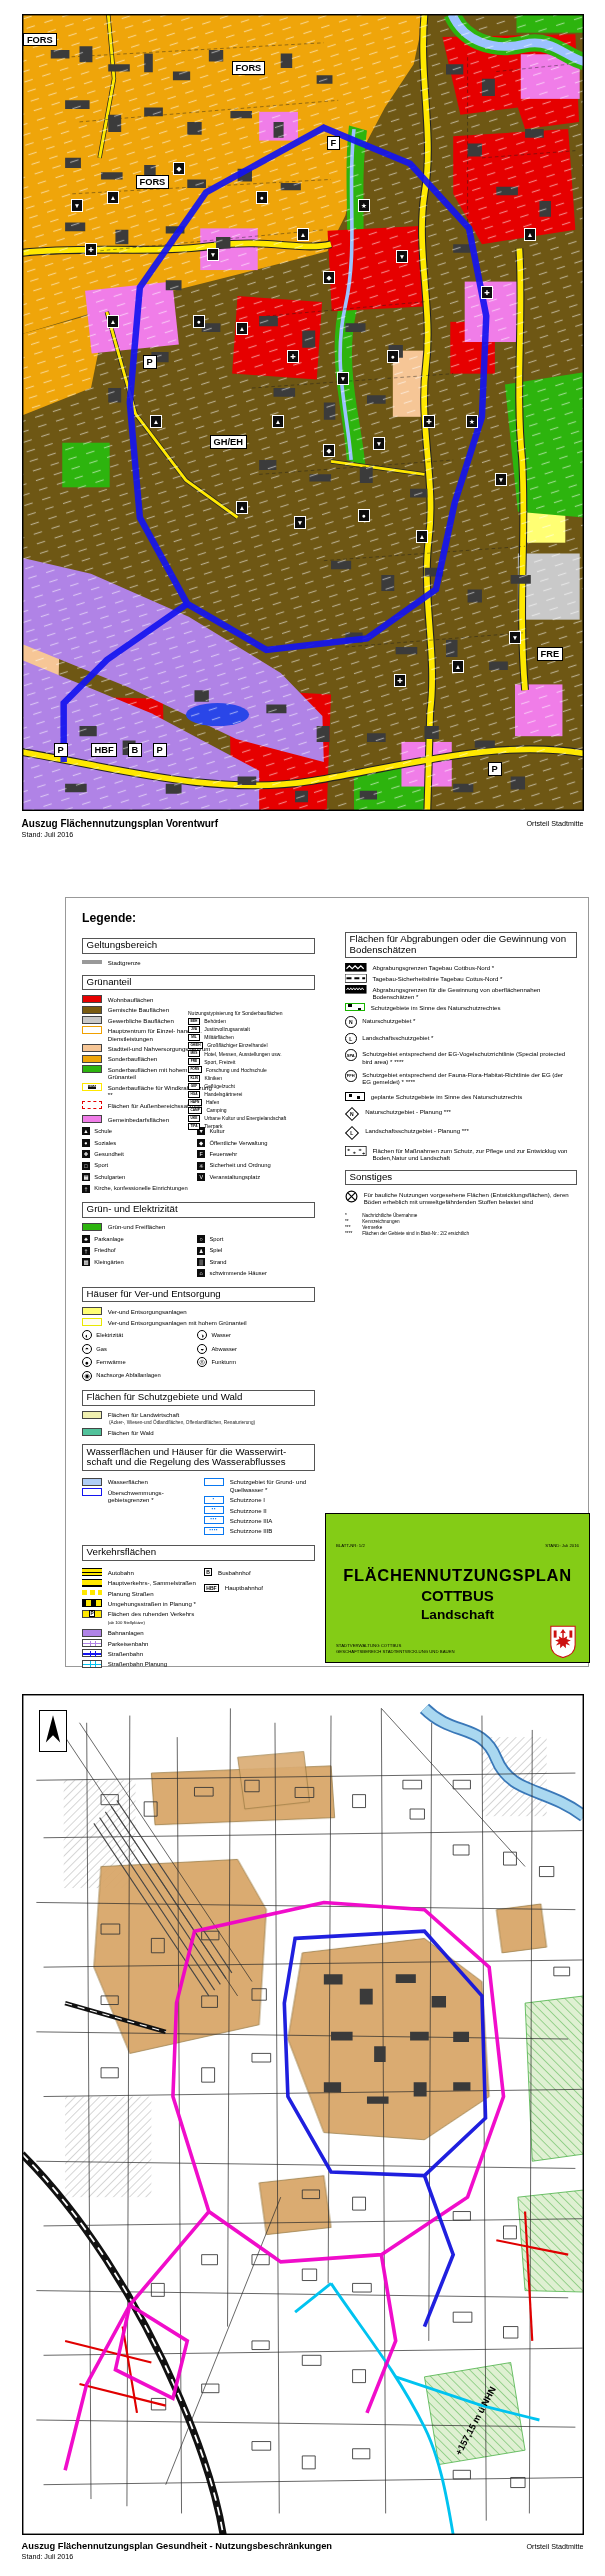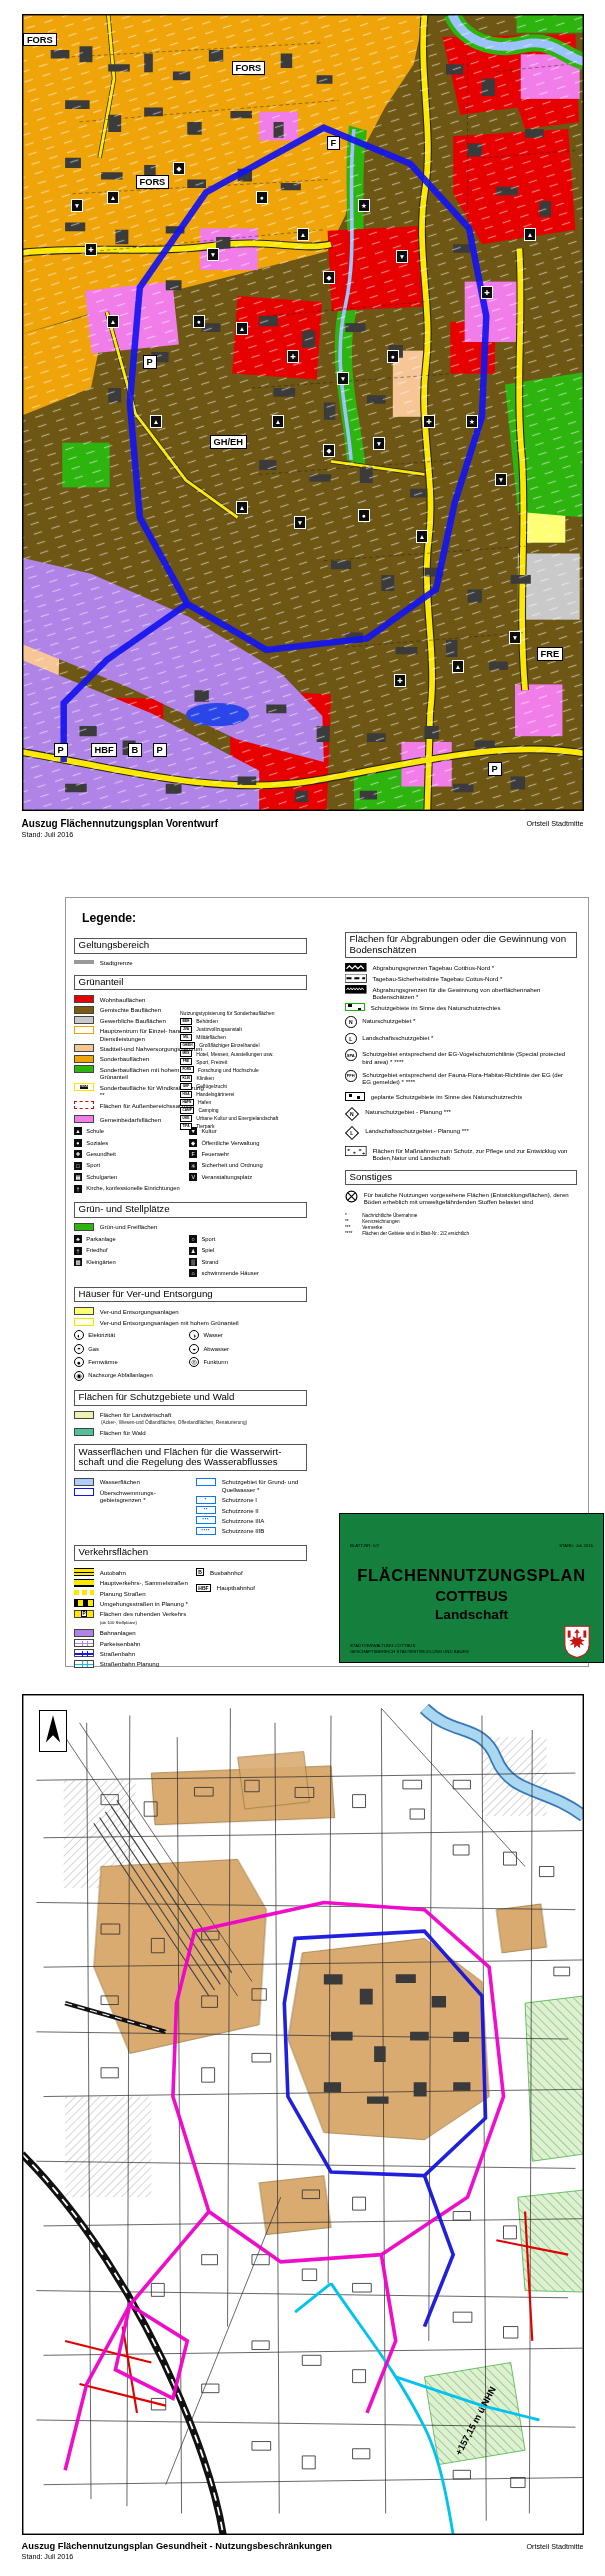--- a/index.html
+++ b/index.html
@@ -19,21 +19,21 @@
   .cap{position:absolute;left:21.6px;width:562px;}
   .cap .t{font-weight:bold;font-size:10px;}
   .cap .s{font-size:7.2px;margin-top:1.4px;}
   .cap .r{position:absolute;right:0;top:1.4px;font-size:7.2px;}
 
   
   #legendpage{position:absolute;left:45px;top:897px;width:522px;height:768px;
               border:0.7px solid #999;background:#fff;font-size:6.1px;margin-left:20px;}
   #legendpage h1{font-size:12.2px;margin:13px 0 5.8px 16px;}
   .col{position:absolute;top:32px;}
-  .col-l{left:8px;width:233px;}
+  .col-l{left:16px;width:233px;}
   .col-r{left:279px;width:232px;top:26px;}
   .sec-box{border:0.7px solid #555;background:#fff;font-size:9.7px;padding:1.4px 3.6px;
            margin:8px 0 5px 0;line-height:10.8px;}
   .row{display:flex;gap:5.8px;align-items:flex-start;margin:2.2px 0;}
   .rl{padding-top:0.7px;line-height:7.5px;max-width:108px;}
   .rl.wide{max-width:208px;}
   .sub{font-size:4.7px;color:#222;margin:-0.7px 0 1.4px 27px;line-height:5.4px;}
   .sw{width:20px;height:8px;border:0.7px solid #444;flex:none;box-sizing:border-box;}
   .sw-line{width:20px;height:3.6px;background:#999;border:none;margin-top:1.4px;}
   .sw-border-orange{background:#fff;border:1.4px solid #f0a000;}
@@ -85,21 +85,21 @@
   .greenbox::before{left:2.2px;top:0px;}
   .greenbox::after{right:2.9px;bottom:0px;}
   .planbox{flex:none;width:20px;height:8.6px;border:1.1px solid #000;background:#fff;position:relative;box-sizing:border-box;}
   .planbox::before,.planbox::after{content:"";position:absolute;background:#000;width:3.6px;height:2.9px;}
   .planbox::before{left:2.9px;top:0.7px;}
   .planbox::after{right:3.6px;bottom:0.7px;}
   .fnote{display:flex;gap:7.2px;margin:1.1px 0;font-size:4.7px;}
   .fnote b{width:10px;font-weight:normal;}
 
   
-  #titleblock{position:absolute;left:273px;top:615px;width:263px;height:148px;border:0.7px solid #000;background:#15803d;}
+  #titleblock{position:absolute;left:259px;top:615px;width:263px;height:148px;border:0.7px solid #000;background:#84cc16;}
   #titleblock .meta{position:absolute;top:29px;font-size:4.3px;}
   #titleblock .meta.l{left:10px;} #titleblock .meta.r{right:10px;}
   #titleblock .t1{position:absolute;top:52px;left:0;right:0;text-align:center;font-weight:bold;font-size:16.5px;letter-spacing:0.7px;}
   #titleblock .t2{position:absolute;top:73px;left:0;right:0;text-align:center;font-weight:bold;font-size:15px;}
   #titleblock .t3{position:absolute;top:93px;left:0;right:0;text-align:center;font-weight:bold;font-size:13.7px;}
   #titleblock .org{position:absolute;left:10px;bottom:7.2px;font-size:4.3px;line-height:5.8px;}
   #titleblock .crest{position:absolute;right:11.5px;bottom:4.3px;}
 
   .northbox{position:absolute;left:17px;top:16px;width:26px;height:40px;background:#fff;border:0.7px solid #000;z-index:40;}
 </style>
@@ -418,21 +418,21 @@
           <span class="isq">V</span>
           <span class="ilbl">Veranstaltungsplatz</span>
         </div>
 
         <div class="irow">
           <span class="isq">†</span>
           <span class="ilbl">Kirche, konfessionelle Einrichtungen</span>
         </div>
       </div>
 
-    <div class="sec-box">Grün- und Stellplätze</div>
+    <div class="sec-box">Grün- und Elektrizität</div>
     <div class="row">
         <span class="sw" style="background:#2db40e"></span>
         <span class="rl">Grün-und Freiflächen</span>
       </div>
     <div class="igrid">
 
         <div class="irow">
           <span class="isq">♣</span>
           <span class="ilbl">Parkanlage</span>
         </div>
@@ -524,21 +524,21 @@
     <div class="row">
         <span class="sw" style="background:#f0f0b0"></span>
         <span class="rl wide">Flächen für Landwirtschaft</span>
       </div>
     <div class="sub">(Acker-, Wiesen-und Ödlandflächen, Offenlandflächen, Renaturierung)</div>
     <div class="row">
         <span class="sw" style="background:#52c29b"></span>
         <span class="rl">Flächen für Wald</span>
       </div>
 
-    <div class="sec-box">Wasserflächen und Flächen für die Wasserwirt- schaft und die Regelung des Wasserabflusses</div>
+    <div class="sec-box">Wasserflächen und Häuser für die Wasserwirt- schaft und die Regelung des Wasserabflusses</div>
     <div class="twocol">
       <div>
         <div class="row">
             <span class="sw" style="background:#afcdf6"></span>
             <span class="rl">Wasserflächen</span>
           </div>
         <div class="row">
             <span class="sw sw-outline-blue"></span>
             <span class="rl">Überschwemmungs- gebietsgrenzen *</span>
           </div>

